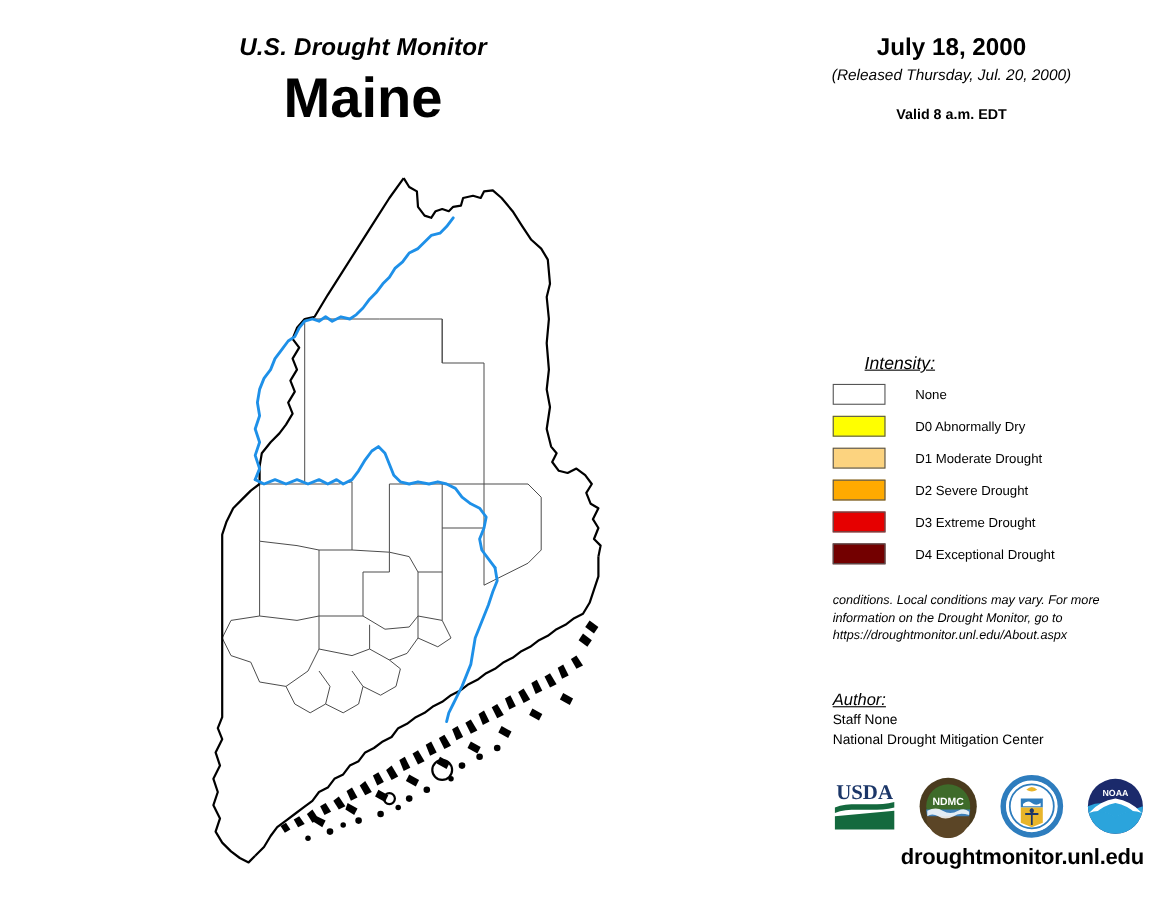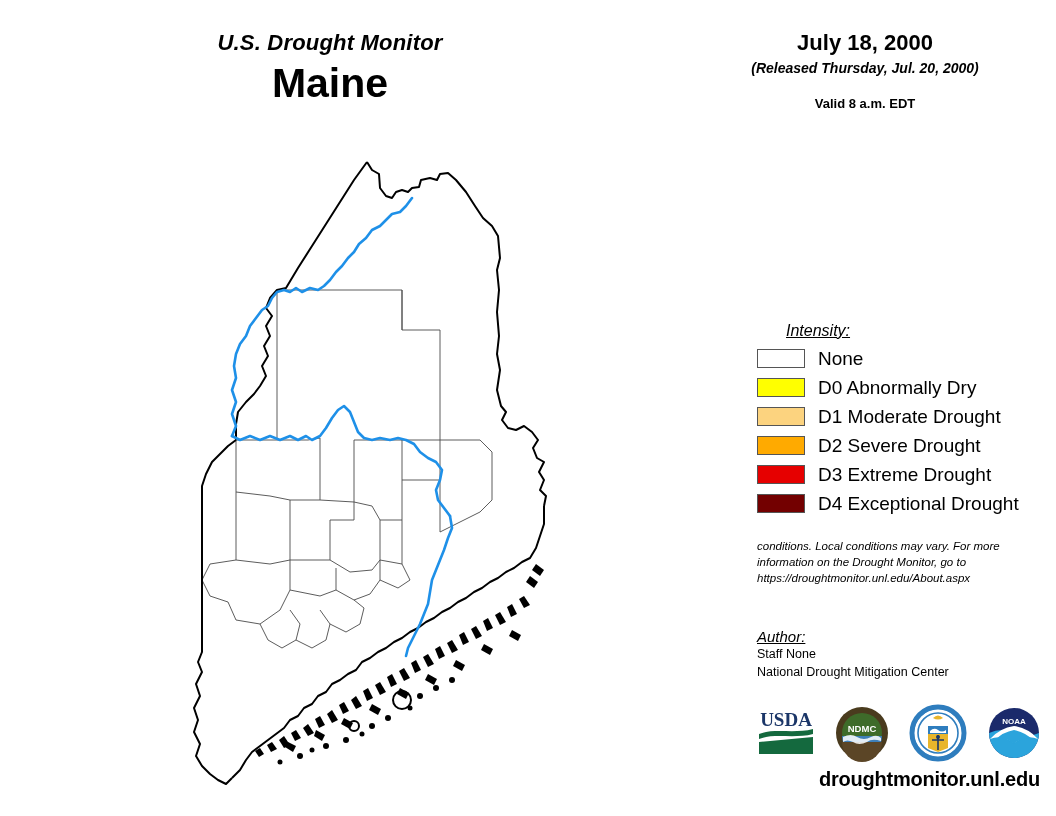--- a/index.html
+++ b/index.html
@@ -14,45 +14,45 @@
   .abs{position:absolute;}
 
   
   #dm-title{
     left:0;top:30px;width:660px;text-align:center;
     font-size:22px;font-weight:bold;font-style:italic;
     letter-spacing:.2px;
   }
   #state-title{
     left:0;top:62px;width:660px;text-align:center;
-    font-size:41px;font-weight:bold;line-height:1.05;
+    font-size:51px;font-weight:bold;line-height:1.05;
   }
 
   
   #date-block{left:690px;top:30px;width:350px;text-align:center;}
   #date-main{font-size:22px;font-weight:bold;}
-  #date-released{font-size:14px;font-weight:bold;font-style:italic;margin-top:4px;}
+  #date-released{font-size:14px;font-weight:normal;font-style:italic;margin-top:4px;}
   #date-valid{font-size:13px;font-weight:bold;margin-top:20px;}
 
   
   #map-wrap{left:140px;top:140px;width:520px;height:660px;}
   #map-wrap svg{display:block;width:100%;height:100%;}
 
   
   #legend{left:757px;top:322px;width:280px;}
   #legend-title{
     font-size:16px;font-style:italic;font-weight:normal;
     text-decoration:underline;margin-bottom:8px;margin-left:29px;
   }
   .legend-row{display:flex;align-items:center;height:21px;margin-bottom:8px;}
   .swatch{
     width:48px;height:19px;border:1px solid #555;
     box-sizing:border-box;flex:0 0 auto;
   }
-  .legend-label{font-size:19px;margin-left:13px;white-space:nowrap;}
+  .legend-label{font-size:12px;margin-left:27px;white-space:nowrap;}
 
   
   #disclaimer{
     left:757px;top:539px;width:270px;
     font-size:11.5px;font-style:italic;line-height:1.38;
   }
 
   
   #author-block{left:757px;top:628px;width:280px;}
   #author-title{

